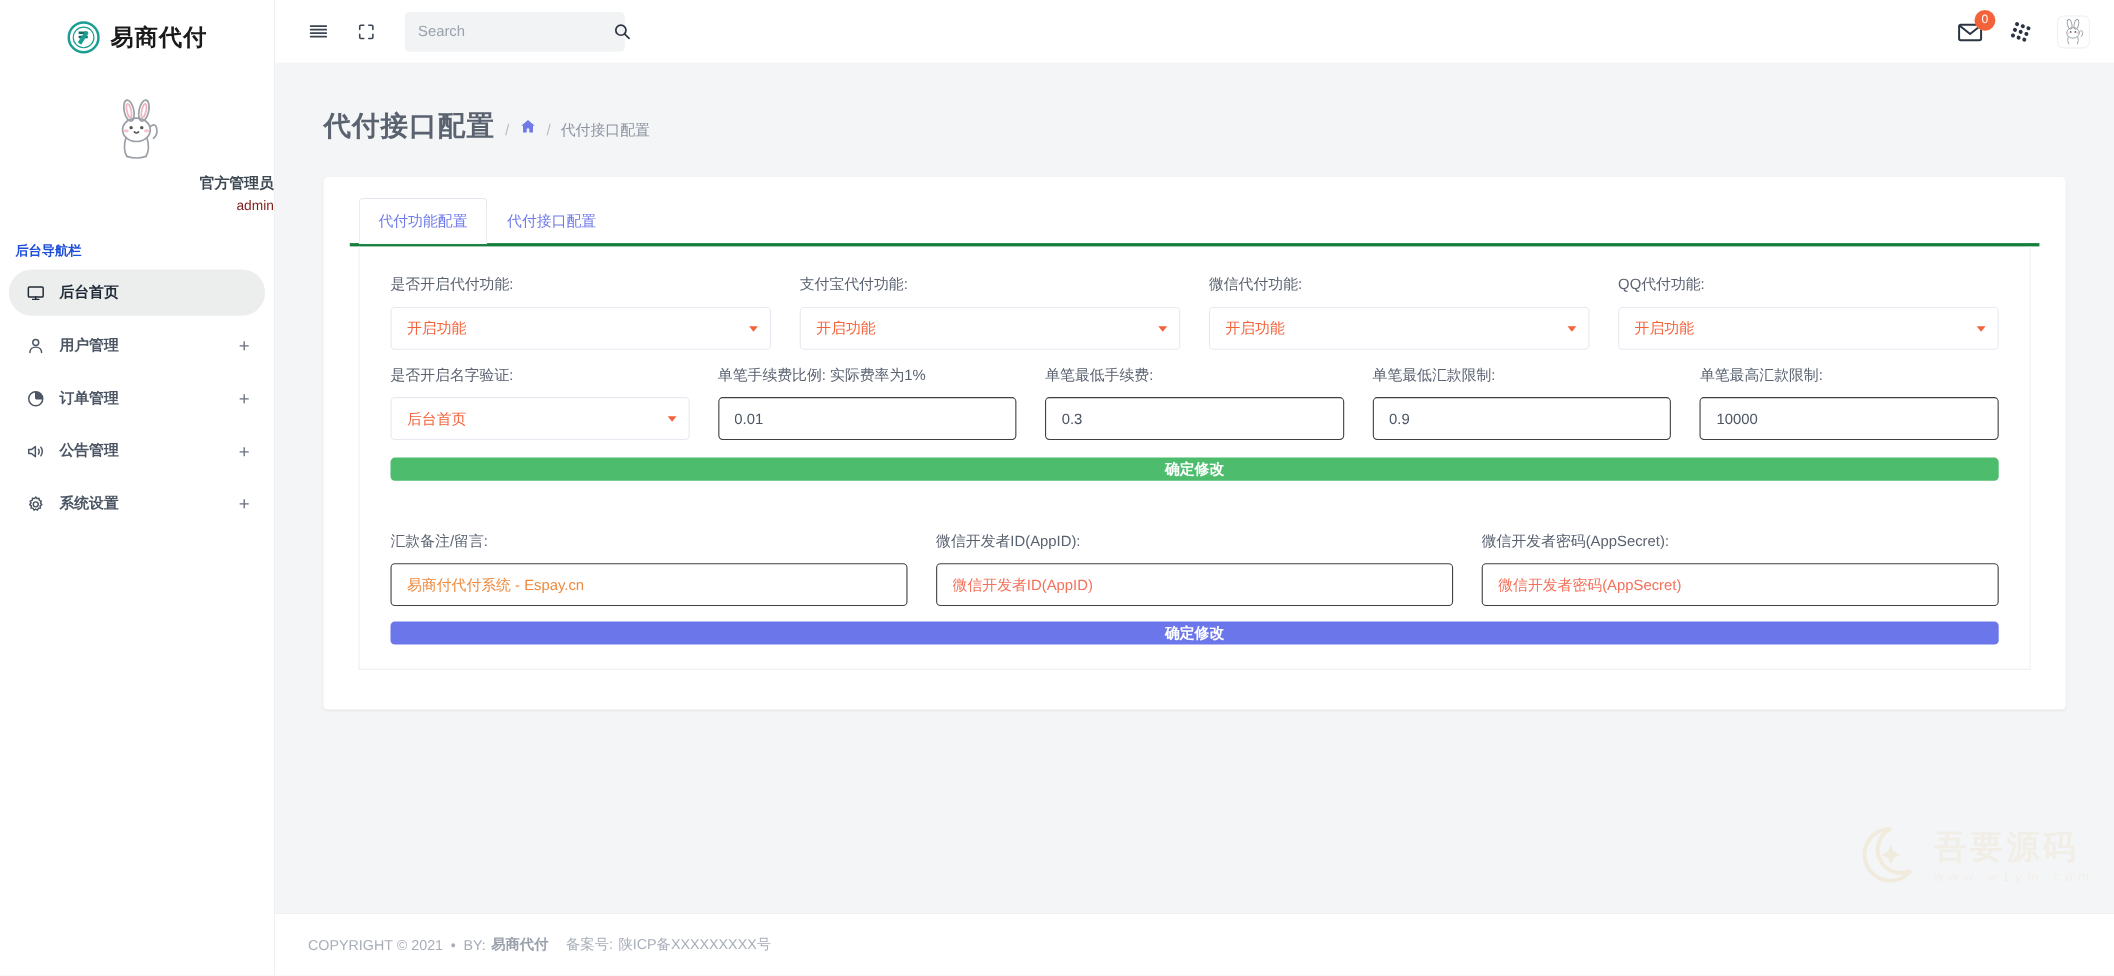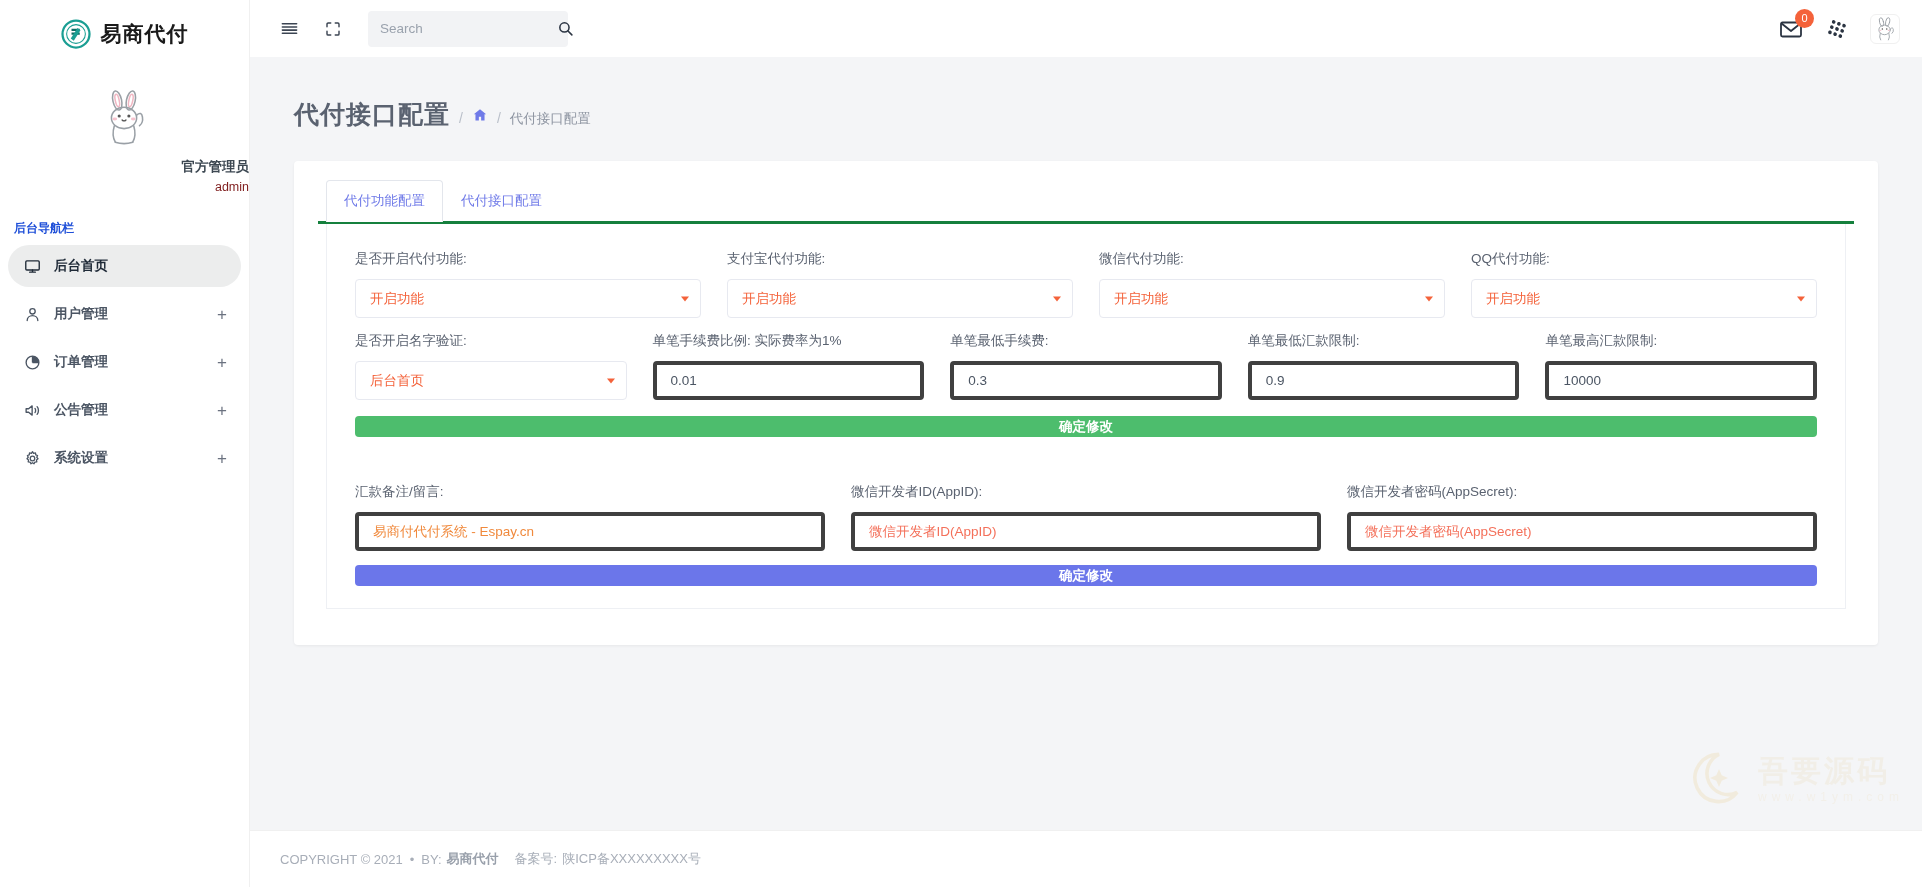--- a/index.html
+++ b/index.html
@@ -133,21 +133,21 @@
   }
   .form-row {
     display: flex; gap: 26px; margin-bottom: 14px;
   }
   .form-row.r2 { margin-bottom: 16px; }
   .fg { flex: 1; min-width: 0; }
   .fg-label {
     font-size: 13.5px; color: #5a6270; margin-bottom: 11px; display:block;
   }
   .ctl {
-    width: 100%; height: 39px; border: 4px solid #404040;
+    width: 100%; height: 39px; border: 1px solid #404040;
     border-radius: 4px; background: #fff;
     font-size: 13.5px; padding: 0 14px;
     font-family: "Liberation Sans", sans-serif;
     outline: none; color: #4b5563;
   }
   .sel-wrap { position: relative; }
   .sel {
     width: 100%; height: 39px; border: 1px solid #e7e9f0;
     border-radius: 4px; background: #fff;
     font-size: 13.5px; padding: 0 28px 0 14px;

